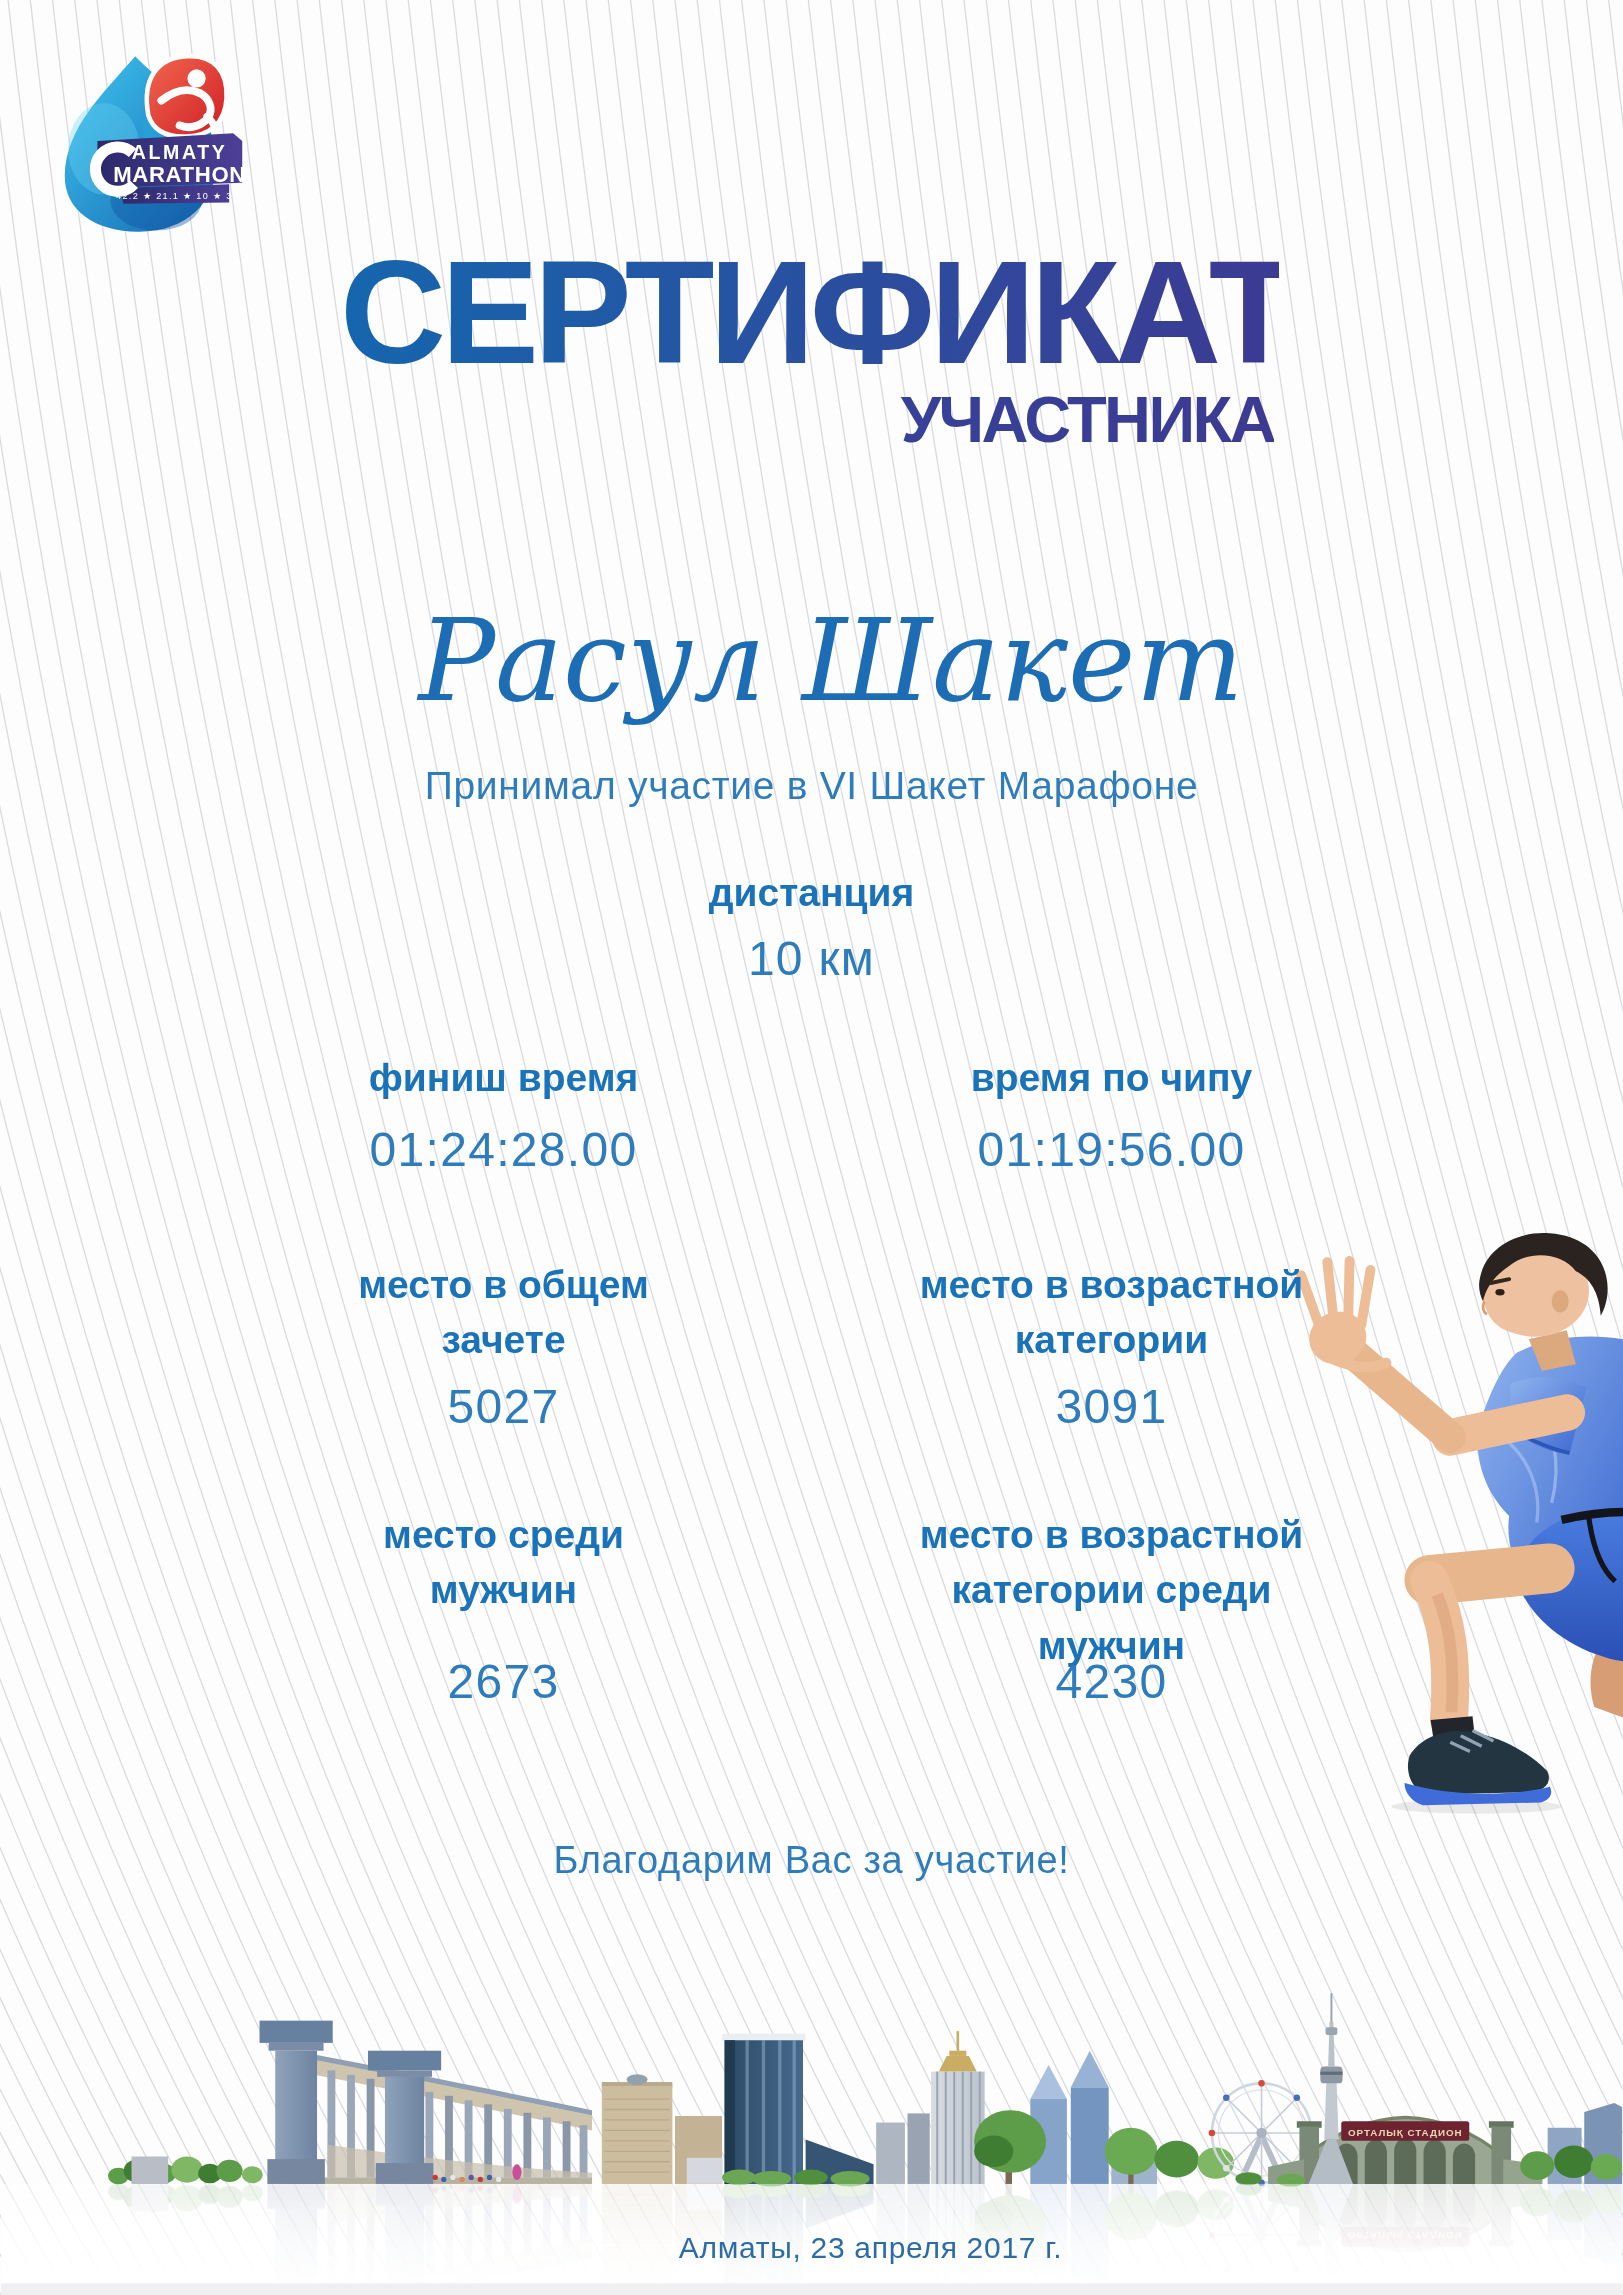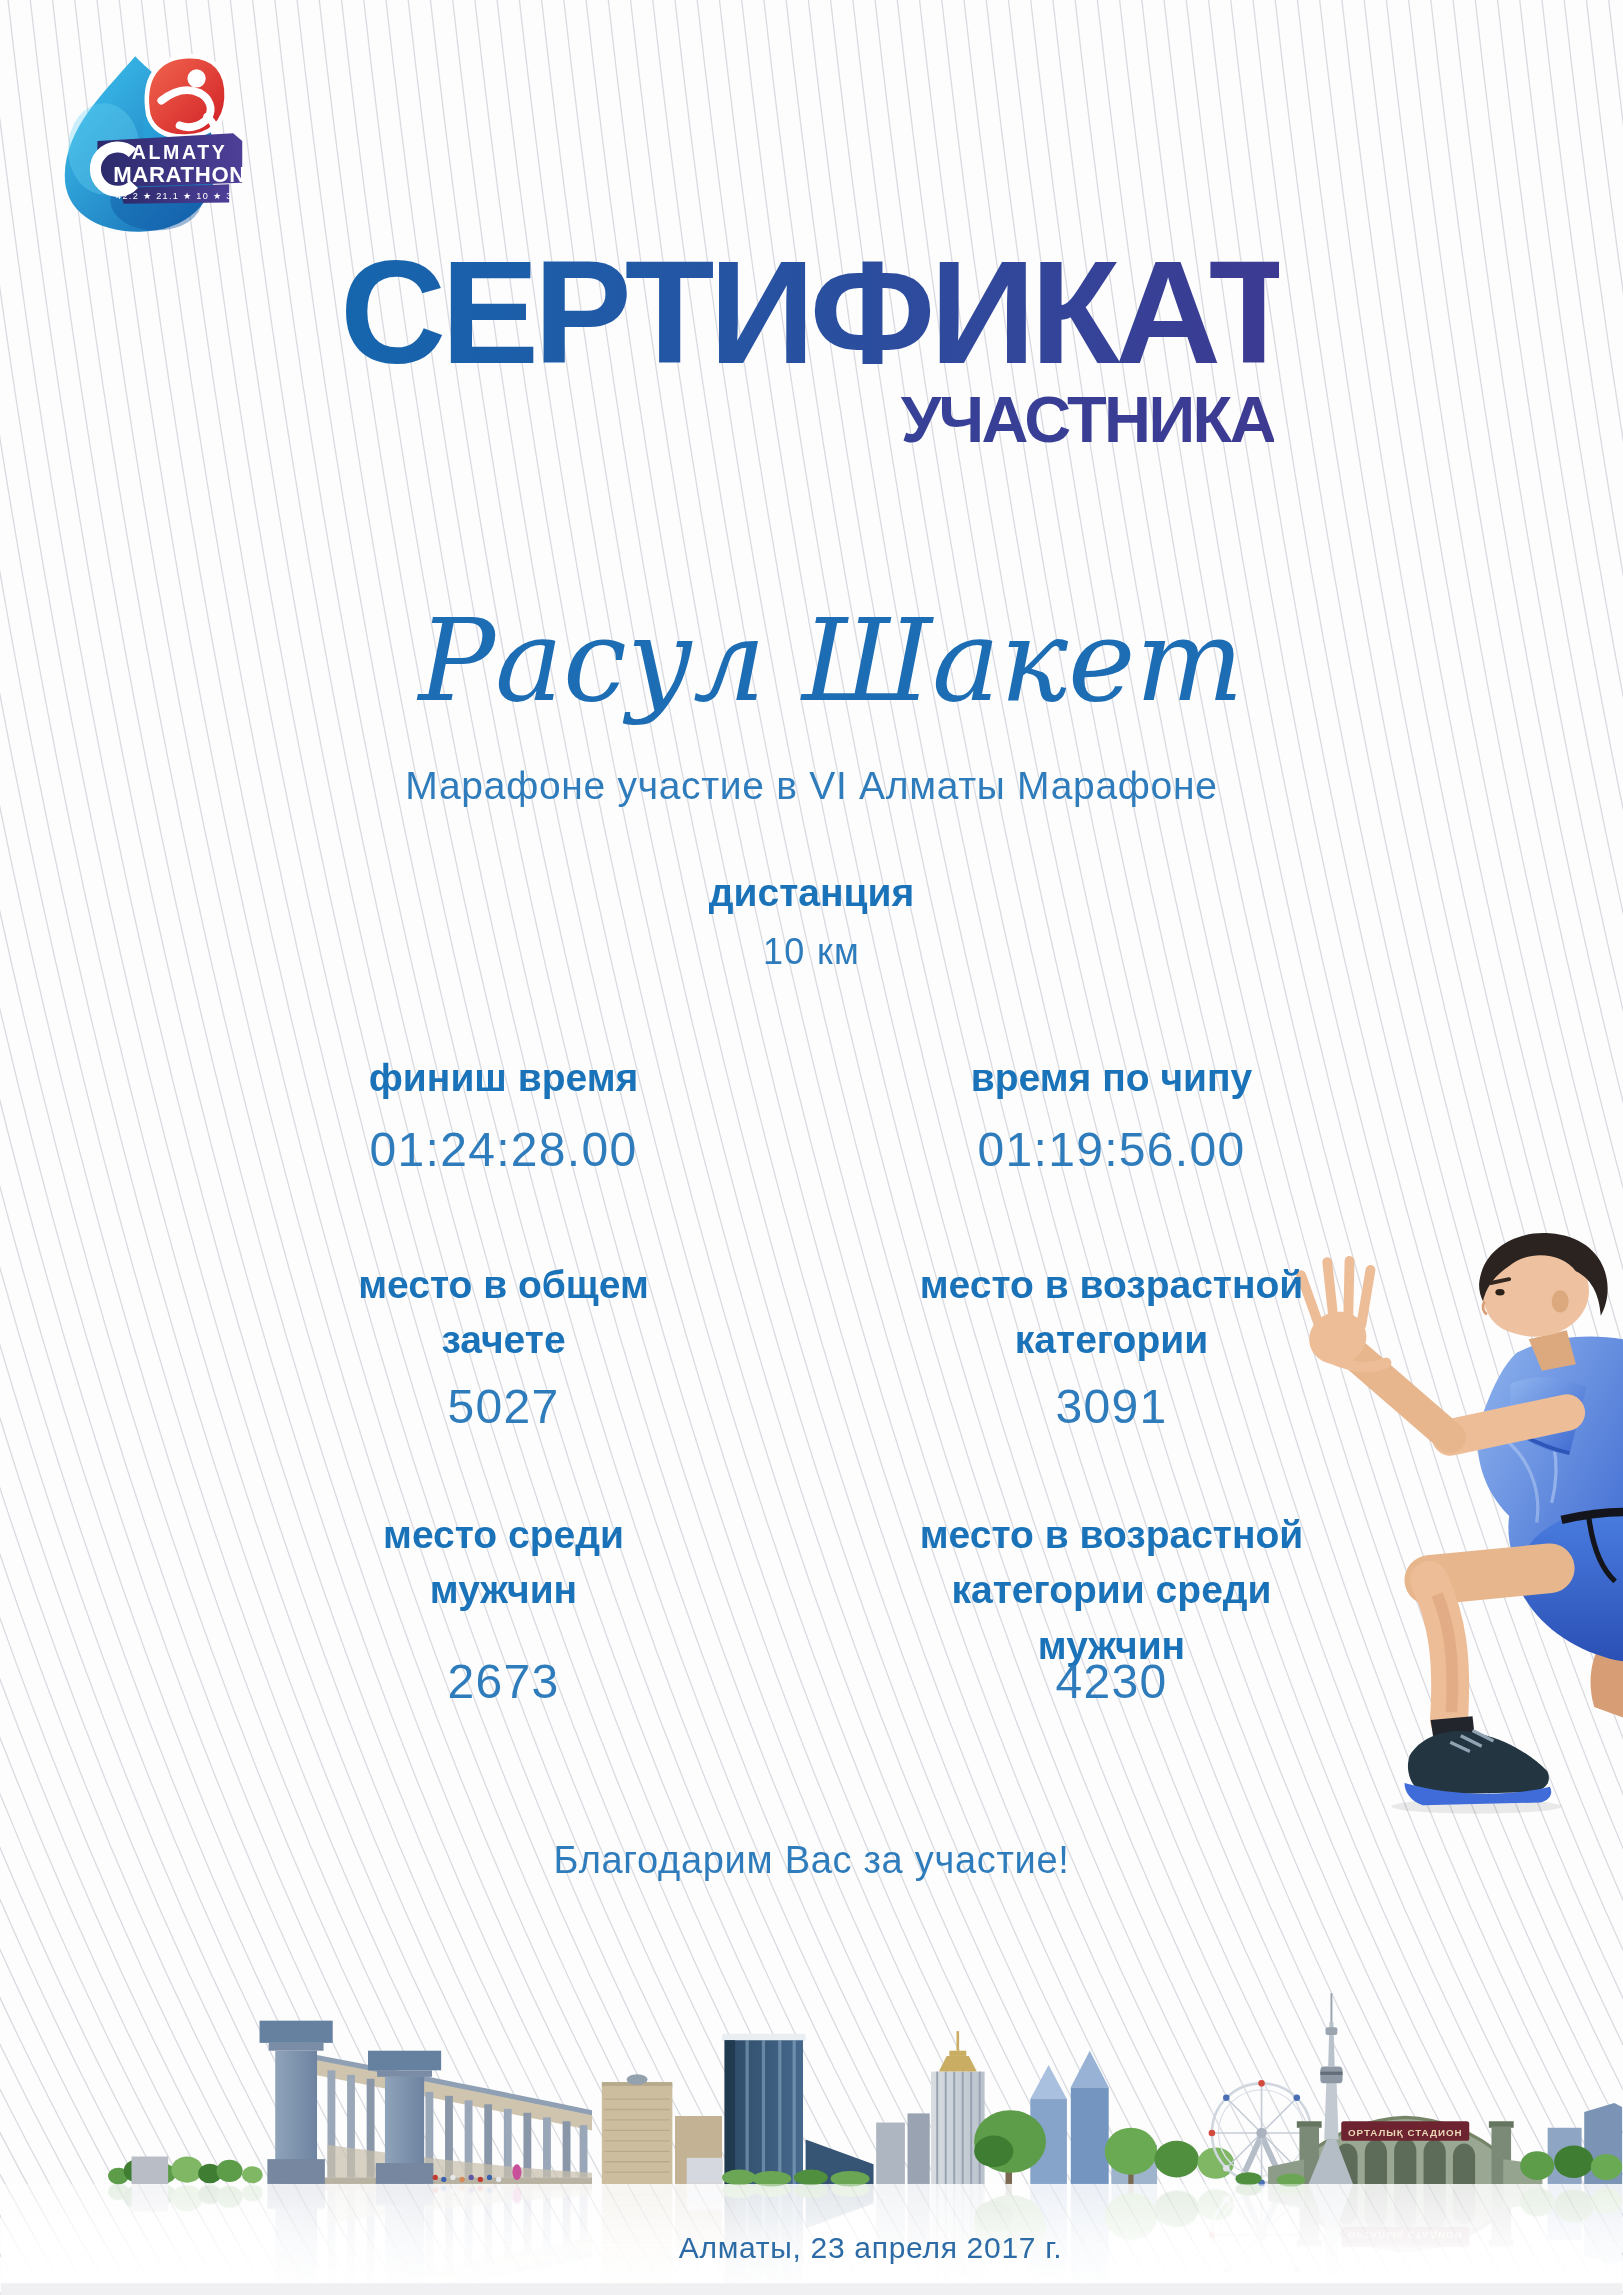--- a/index.html
+++ b/index.html
@@ -18,21 +18,21 @@
             background:linear-gradient(90deg,#2a4c9e,var(--title-grad-end));
             -webkit-background-clip:text;background-clip:text;color:transparent;}
   .name{left:105px;top:576px;width:1452px;text-align:center;z-index:2;
         font-family:"DejaVu Serif",serif;font-style:italic;font-size:114px;line-height:170px;
         color:var(--name-blue);white-space:nowrap;}
   .event-line{left:0;top:764px;width:1623px;text-align:center;z-index:2;
               font-size:39px;color:var(--value-blue);letter-spacing:0.7px;}
   .dist-label{left:0;top:871px;width:1623px;text-align:center;z-index:2;
               font-size:39px;font-weight:700;color:var(--label-blue);}
   .dist-value{left:0;top:931px;width:1623px;text-align:center;z-index:2;
-              font-size:36px;color:var(--value-blue);letter-spacing:1.3px;}
+              font-size:48px;color:var(--value-blue);letter-spacing:1.3px;}
   .cell{position:absolute;text-align:center;z-index:2;}
   .col-l{left:209px;width:589px;}
   .col-r{left:817px;width:589px;}
   .lbl{font-weight:700;font-size:39px;color:var(--label-blue);line-height:1.42;}
   .col-l .lbl-inner{display:inline-block;max-width:307px;}
   .col-r .lbl-inner{display:inline-block;max-width:458px;}
   .val{font-size:48px;color:var(--value-blue);letter-spacing:1.3px;}
   .r1l{top:1050px;}  .r1v{top:1122px;}
   .r2l{top:1257px;}  .r2v{top:1379px;}
   .r3l{top:1507px;}  .r3v{top:1628px;margin-top:26px;}
@@ -199,21 +199,21 @@
     <text x="186" y="186" text-anchor="middle" font-size="30" font-weight="700" letter-spacing="4" fill="#fff">ALMATY</text>
     <text x="186" y="220" text-anchor="middle" font-size="34" font-weight="700" letter-spacing="1" fill="#fff">MARATHON</text>
     <text x="178" y="246" text-anchor="middle" font-size="14" letter-spacing="2" fill="#fff">42.2 ★ 21.1 ★ 10 ★ 3</text>
   </g>
 </svg>
 
 <div class="abs title">СЕРТИФИКАТ</div>
 <div class="abs subtitle">УЧАСТНИКА</div>
 
 <div class="abs name">Расул Шакет</div>
-<div class="abs event-line">Марафоне участие в VI Алматы Марафоне</div>
+<div class="abs event-line">Принимал участие в VI Шакет Марафоне</div>
 
 <div class="abs dist-label">дистанция</div>
 <div class="abs dist-value">10 км</div>
 
 <div class="cell col-l r1l lbl"><span class="lbl-inner">финиш время</span></div>
 <div class="cell col-l r1v val">01:24:28.00</div>
 <div class="cell col-r r1l lbl"><span class="lbl-inner">время по чипу</span></div>
 <div class="cell col-r r1v val">01:19:56.00</div>
 
 <div class="cell col-l r2l lbl"><span class="lbl-inner">место в общем зачете</span></div>

